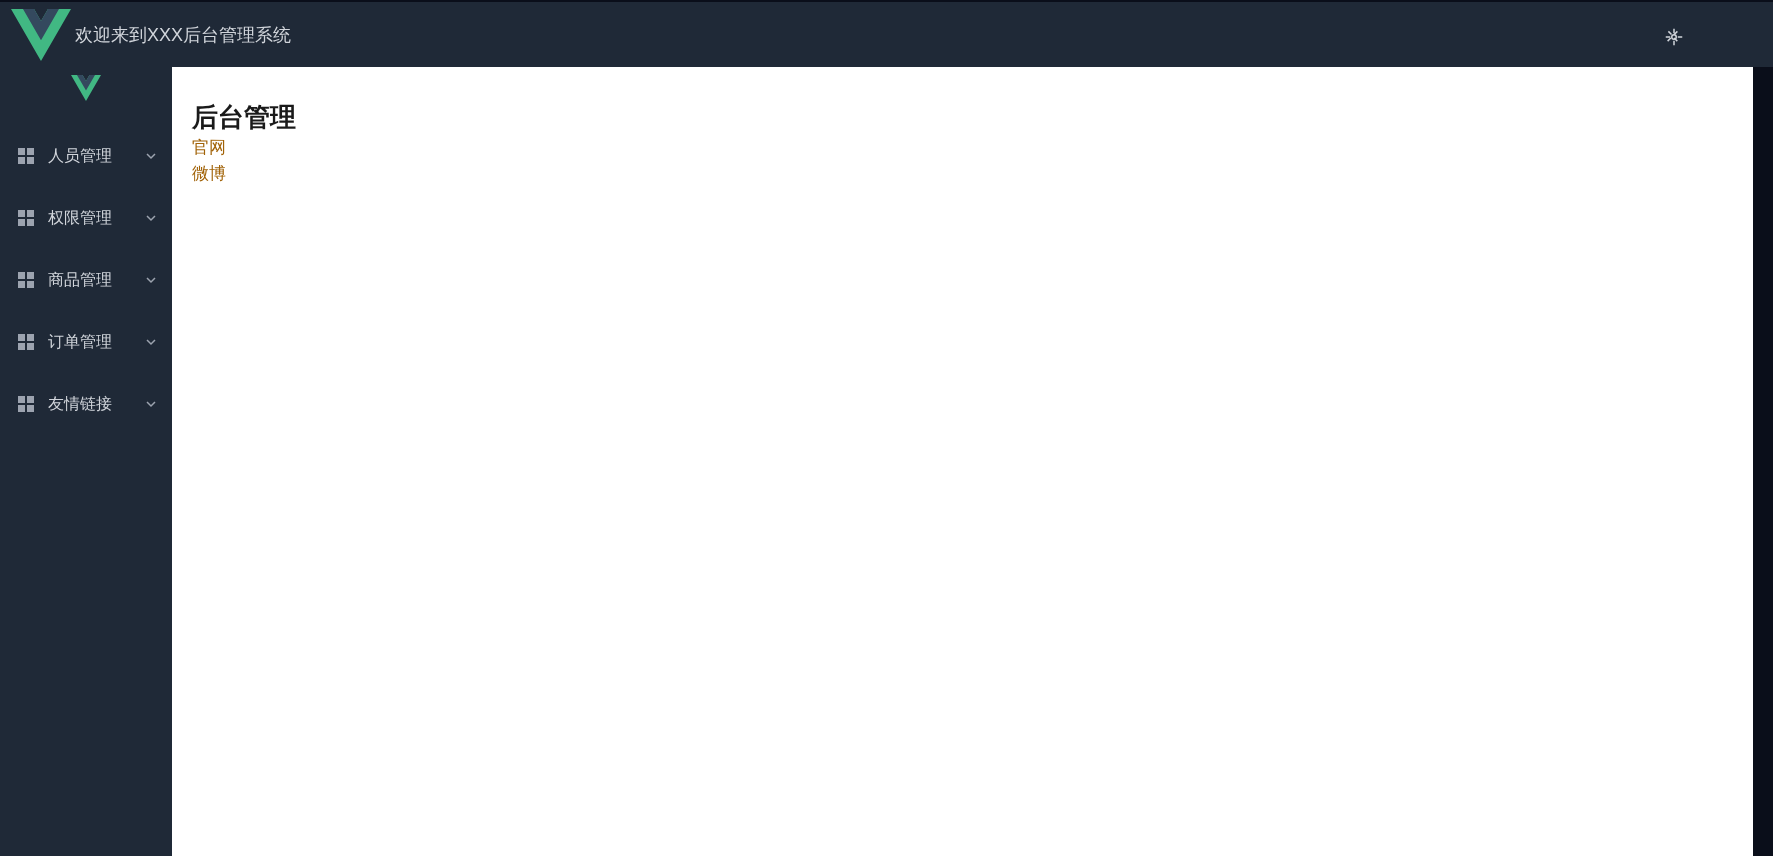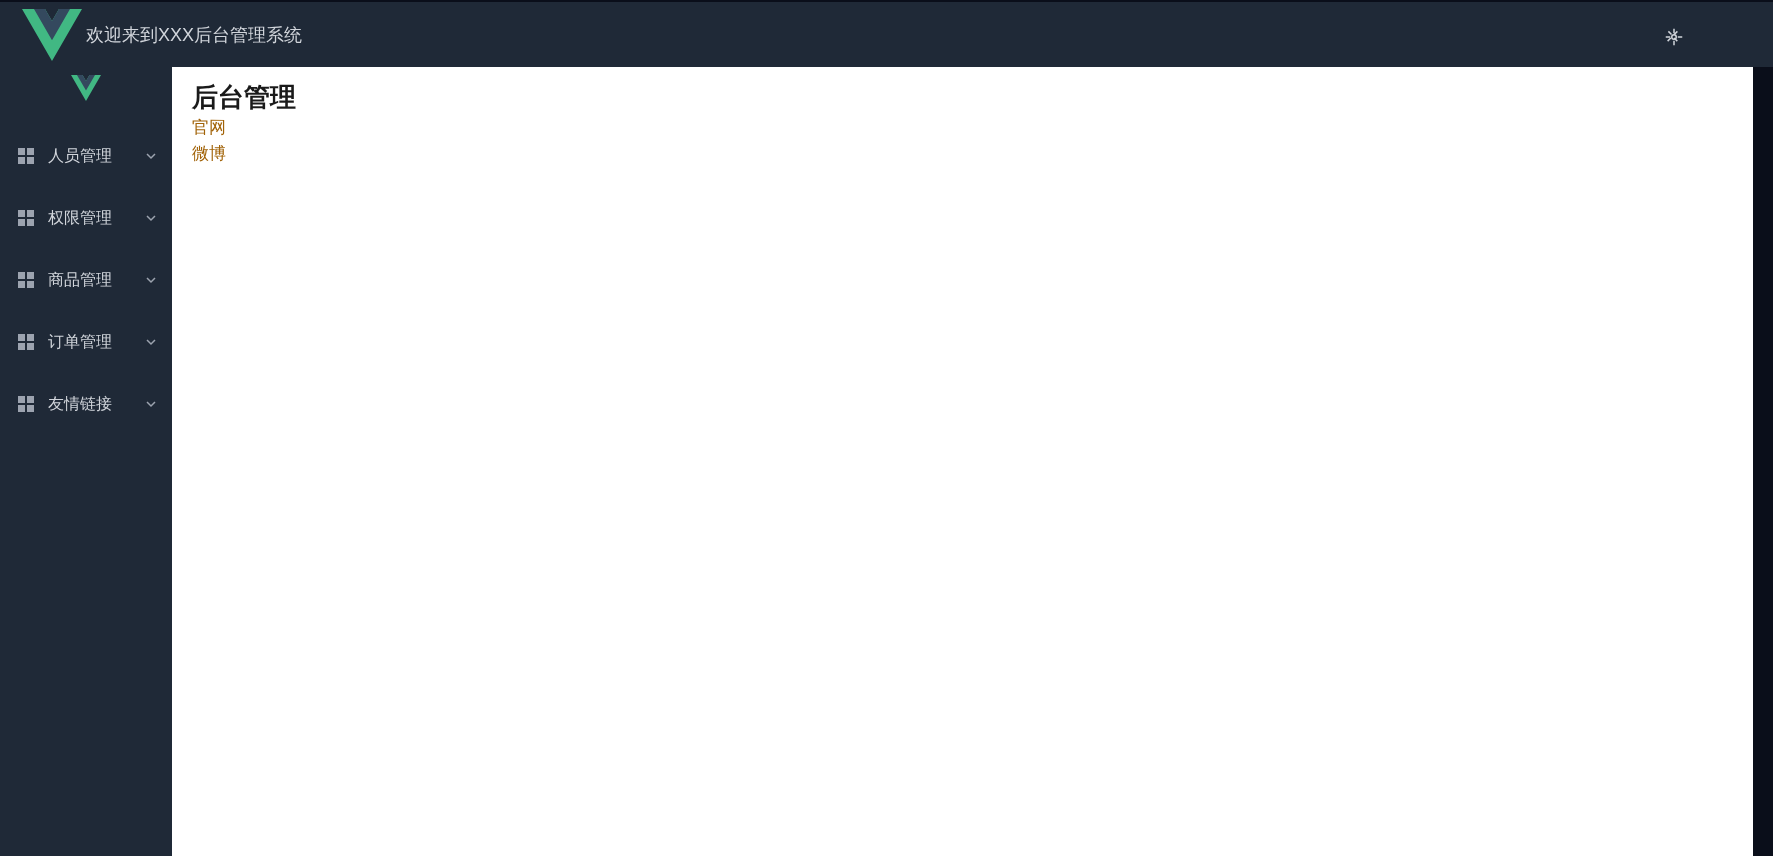--- a/index.html
+++ b/index.html
@@ -12,21 +12,21 @@
       background: #0a0e1a;
       width: 1773px;
       height: 856px;
       overflow: hidden;
     }
     .header {
       height: 67px;
       background: #1f2937;
       display: flex;
       align-items: center;
-      padding-left: 22px;
+      padding-left: 11px;
       position: relative;
       border-top: 2px solid #0a0e1a;
     }
     .logo-large {
       width: 60px;
       height: 60px;
       display: flex;
       align-items: center;
       justify-content: center;
     }
@@ -93,21 +93,21 @@
       width: 10px;
       height: 10px;
       color: #9ca3af;
       display: flex;
       align-items: center;
       justify-content: center;
     }
     .main {
       flex: 1;
       background: #ffffff;
-      padding: 12px 20px;
+      padding: 32px 20px;
       margin-right: 2px;
     }
     .main h2 {
       font-size: 26px;
       font-weight: bold;
       color: #1a1a1a;
       line-height: 1.4;
     }
     .link {
       color: #a16207;

